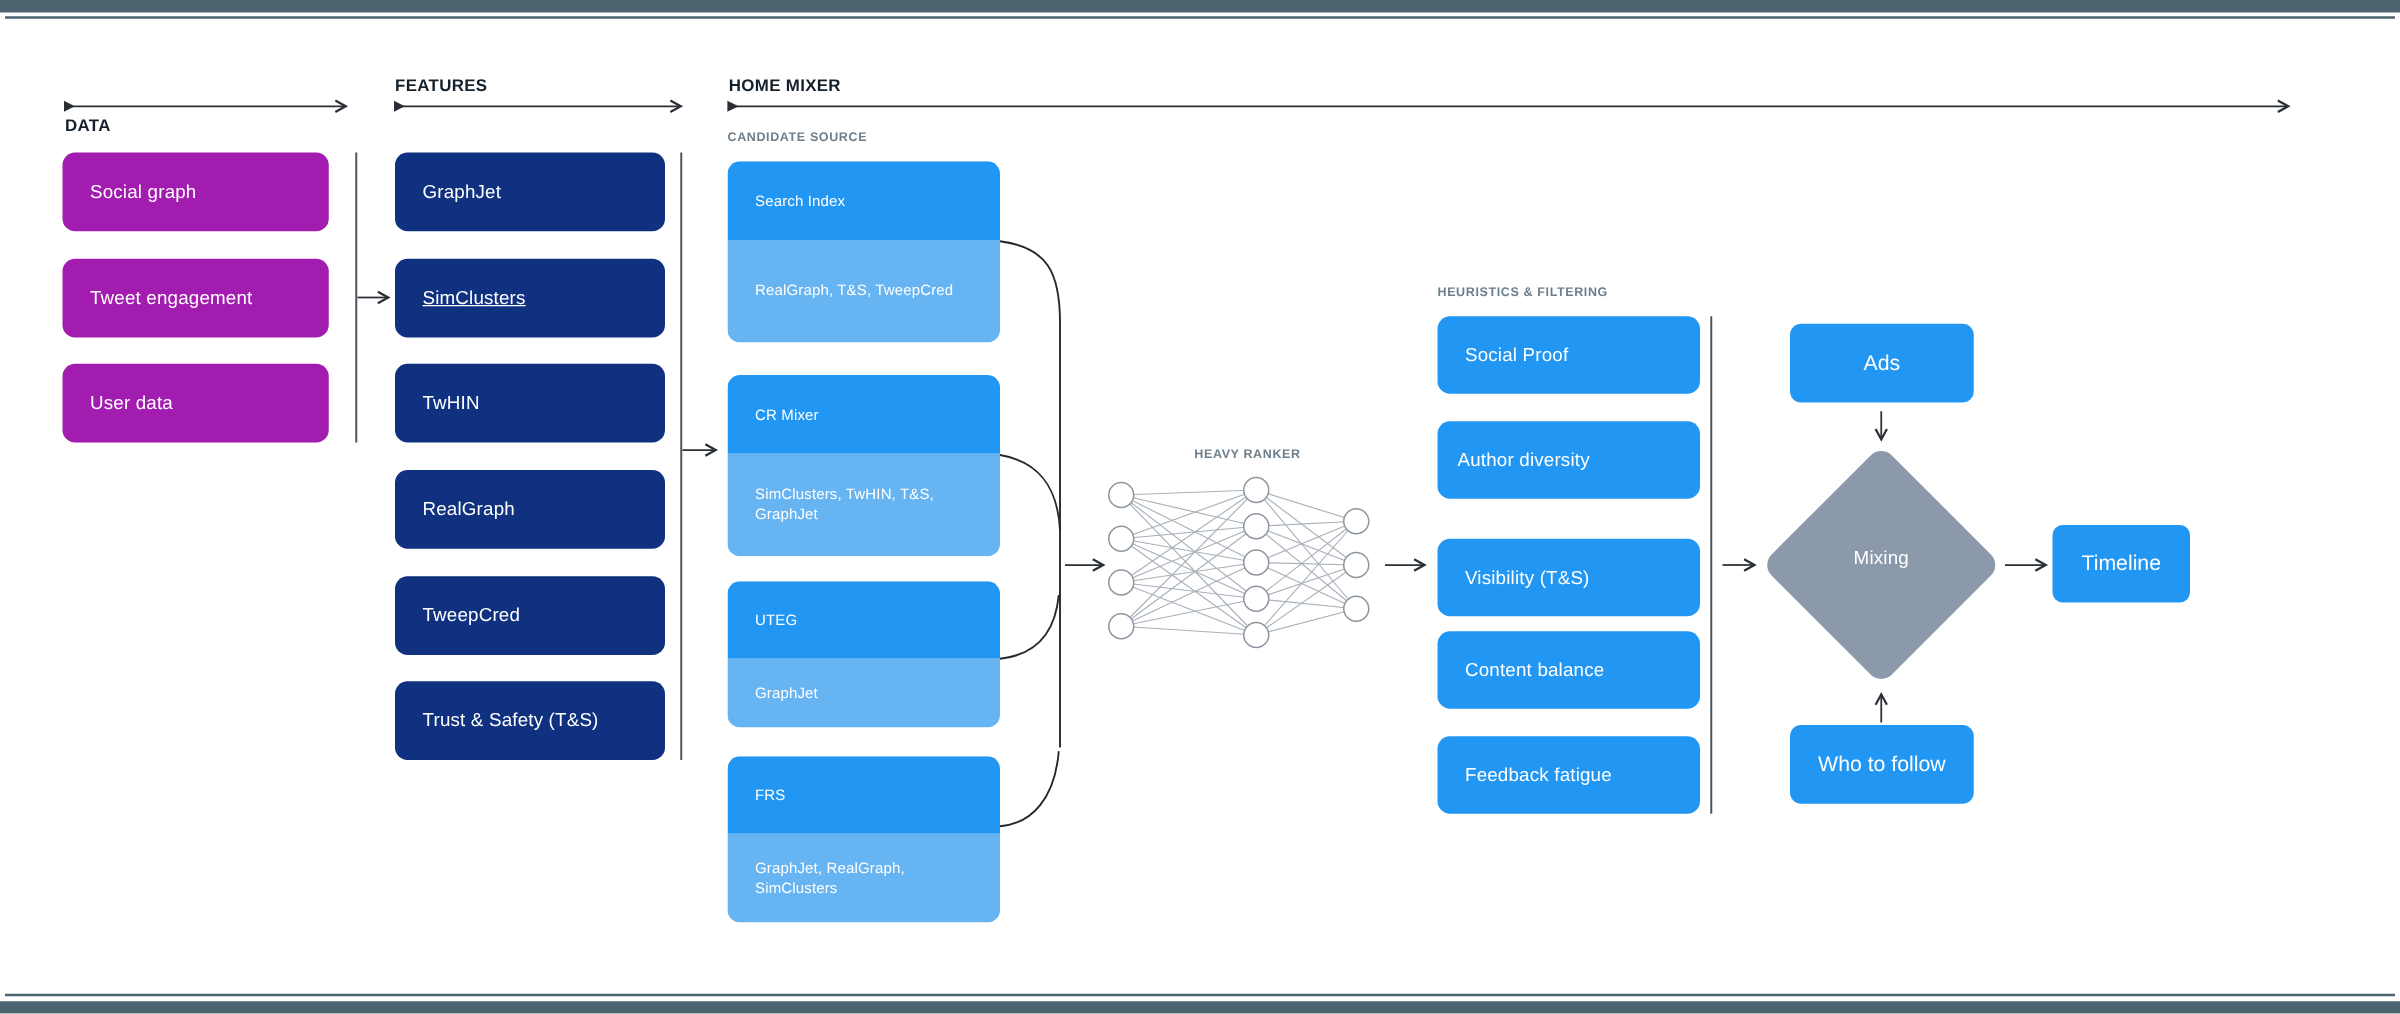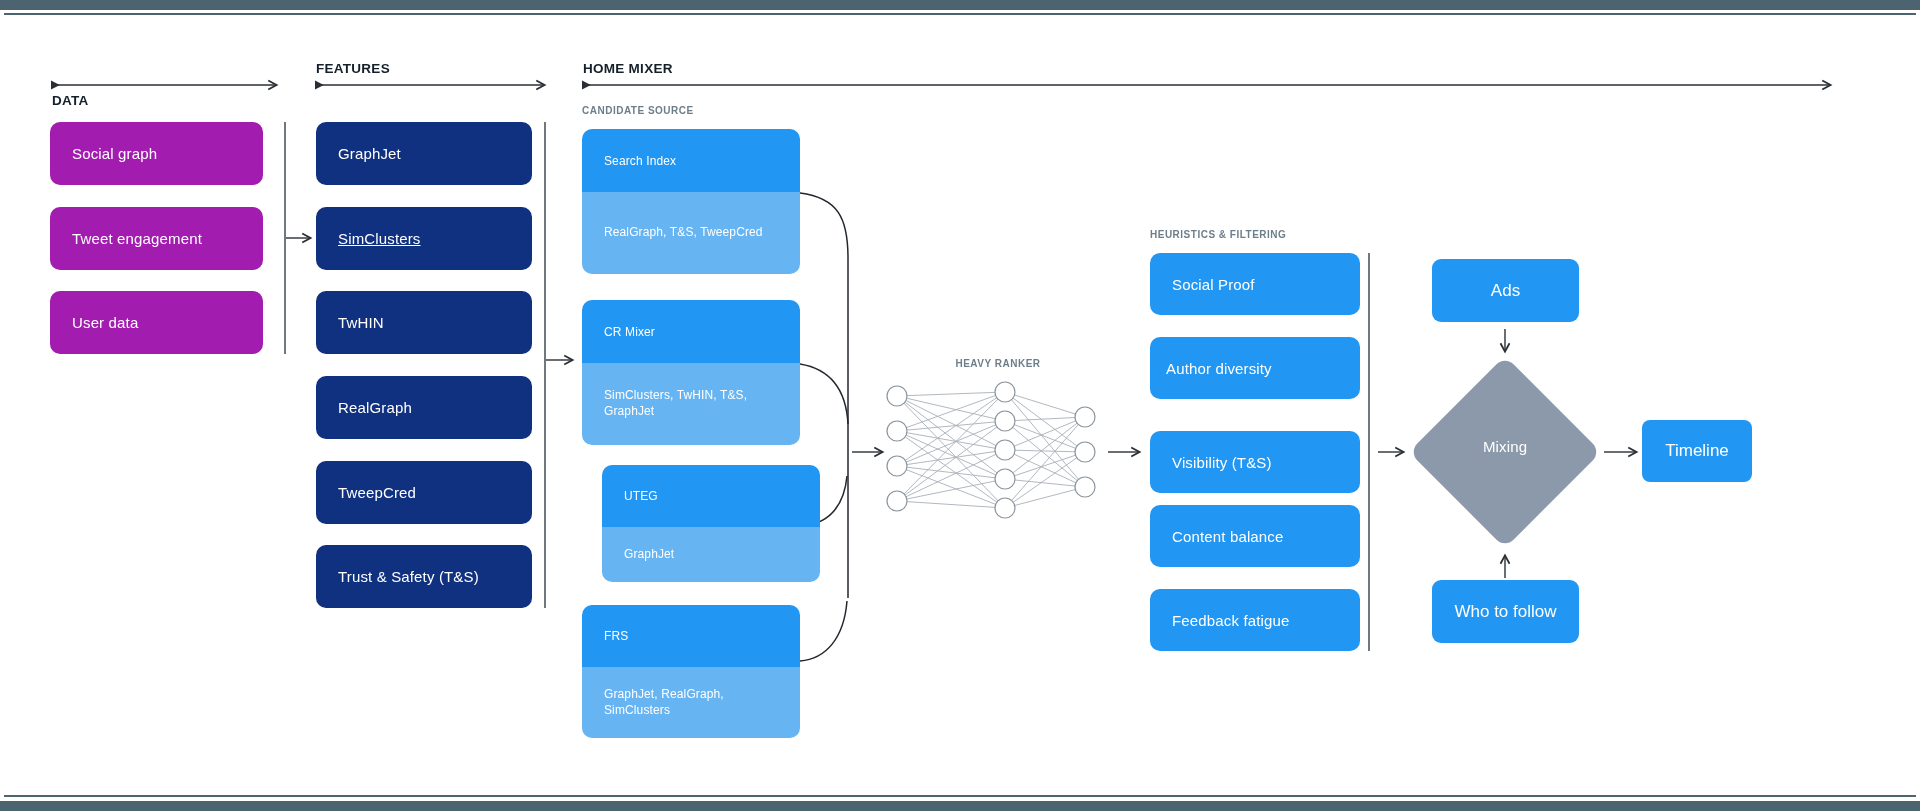--- a/index.html
+++ b/index.html
@@ -163,21 +163,21 @@
   <div class="cand-unit" style="top:129px;">
     <div class="cand-main" style="height:63px;">Search Index</div>
     <div class="cand-sub" style="height:82px;">RealGraph, T&amp;S, TweepCred</div>
   </div>
 
   <div class="cand-unit" style="top:300px;">
     <div class="cand-main" style="height:63px;">CR Mixer</div>
     <div class="cand-sub" style="height:82px;">SimClusters, TwHIN, T&amp;S, GraphJet</div>
   </div>
 
-  <div class="cand-unit" style="top:465px;margin-left:20px;">
+  <div class="cand-unit" style="top:465px;">
     <div class="cand-main" style="height:62px;">UTEG</div>
     <div class="cand-sub" style="height:55px;">GraphJet</div>
   </div>
 
   <div class="cand-unit" style="top:605px;">
     <div class="cand-main" style="height:62px;">FRS</div>
     <div class="cand-sub" style="height:71px;">GraphJet, RealGraph, SimClusters</div>
   </div>
 
   <div class="sub-label" style="left:918px;top:358px;width:160px;text-align:center;">HEAVY RANKER</div>

